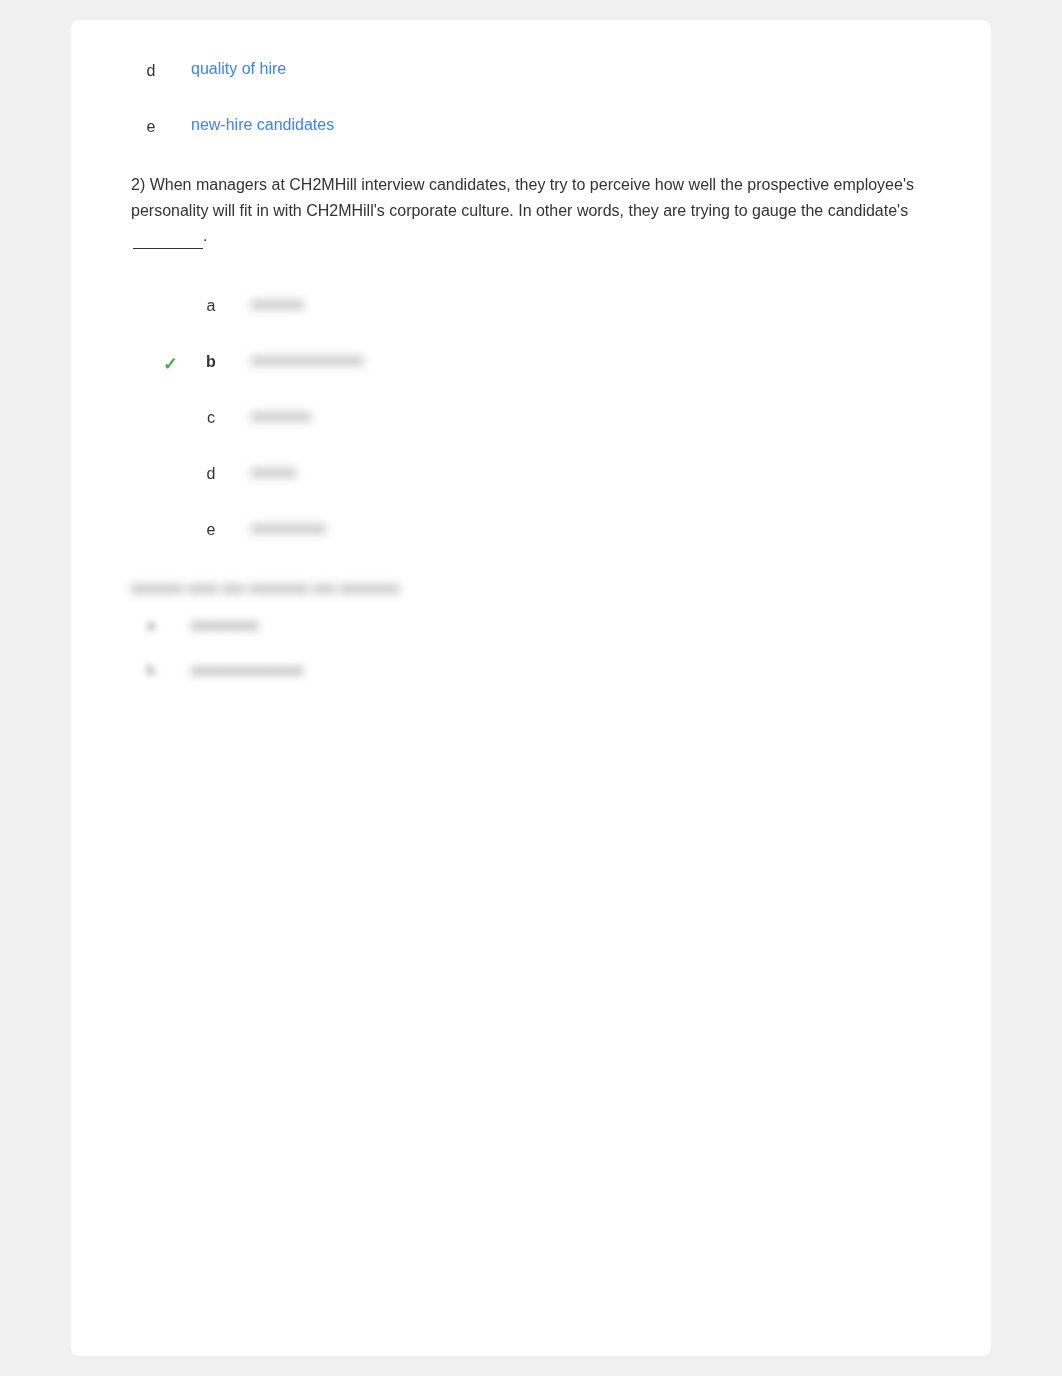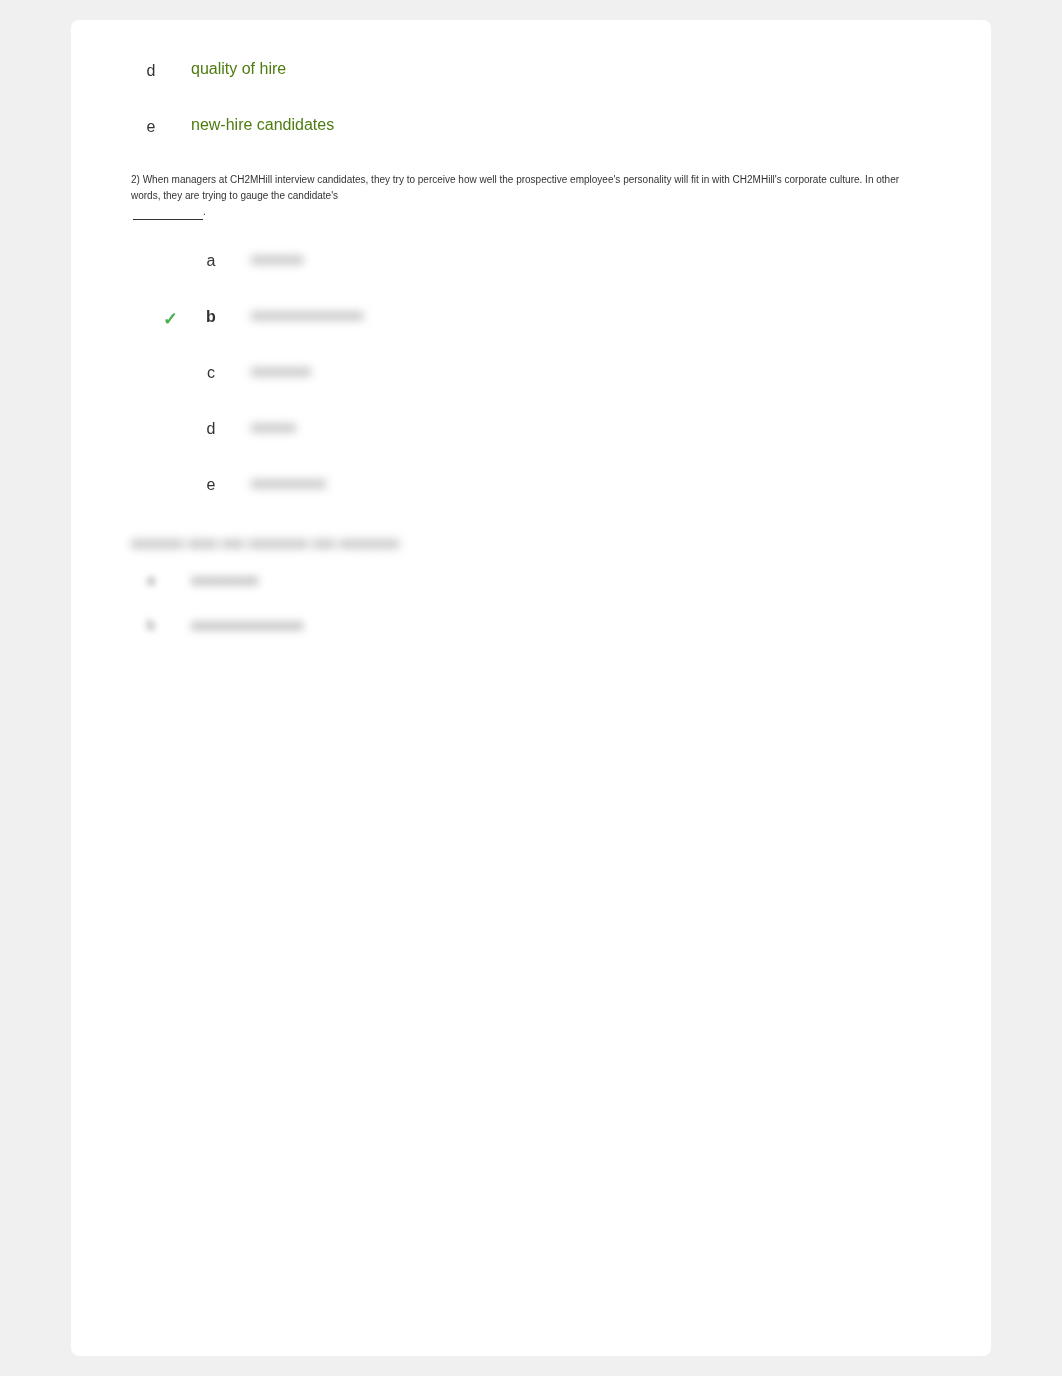--- a/index.html
+++ b/index.html
@@ -37,32 +37,32 @@
       font-size: 16px;
       color: #333;
       min-width: 40px;
       text-align: center;
       margin-right: 20px;
       margin-top: 2px;
     }
 
     .option-text {
       font-size: 16px;
-      color: #4d7c0f;
+      color: #3b82f6;
     }
 
     .question-block {
       margin-bottom: 40px;
     }
 
     .question-text {
-      font-size: 10px;
+      font-size: 16px;
       color: #333;
       line-height: 1.6;
-      margin-bottom: 30px;
+      margin-bottom: 46px;
       padding-left: 0;
     }
 
     .blank-line {
       display: inline-block;
       width: 70px;
       border-bottom: 1.5px solid #333;
       vertical-align: bottom;
       margin-left: 2px;
     }

